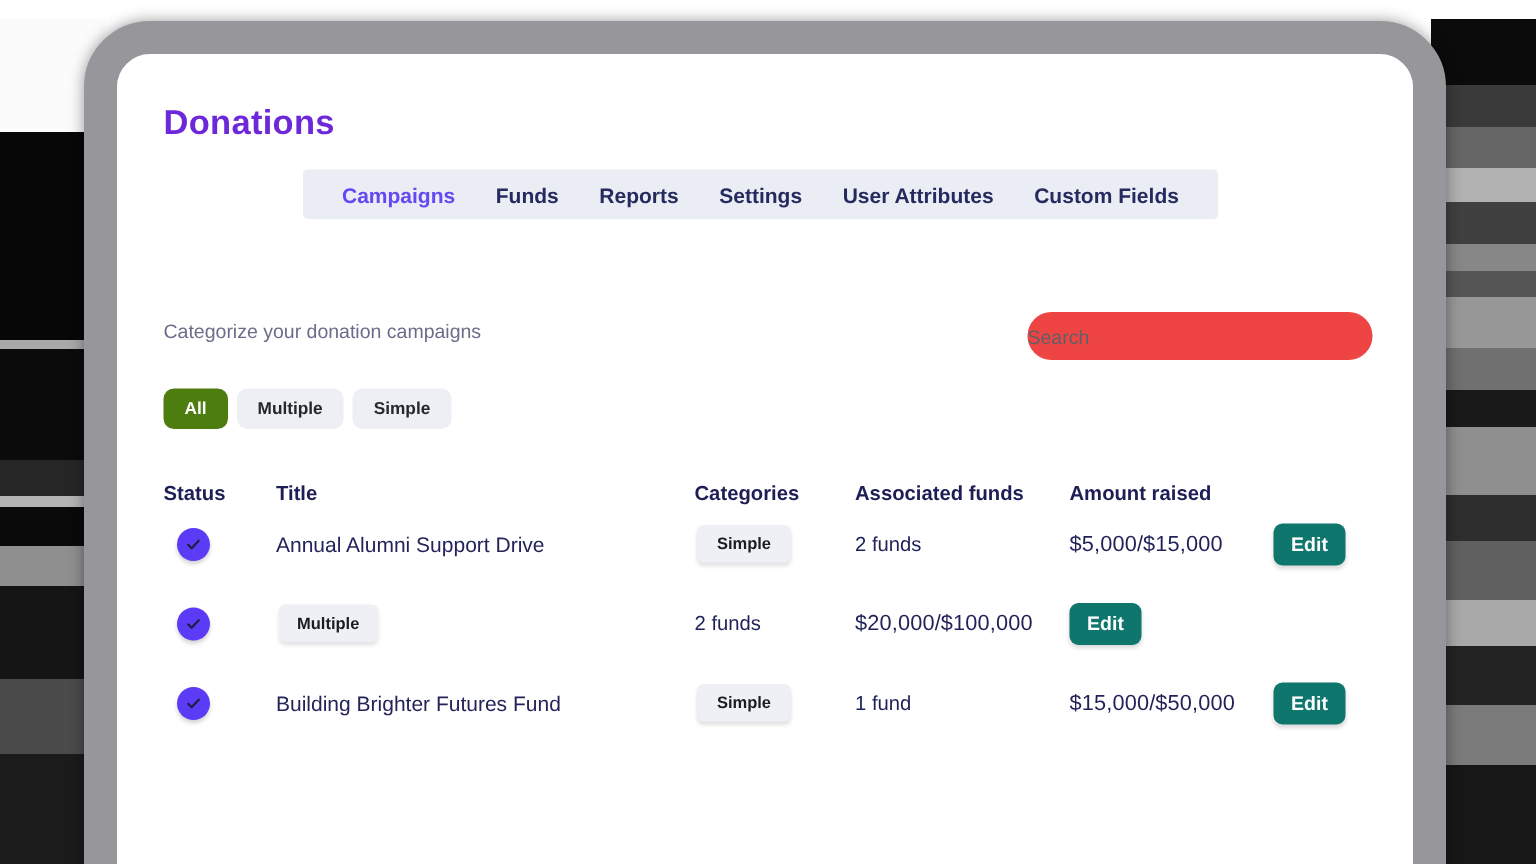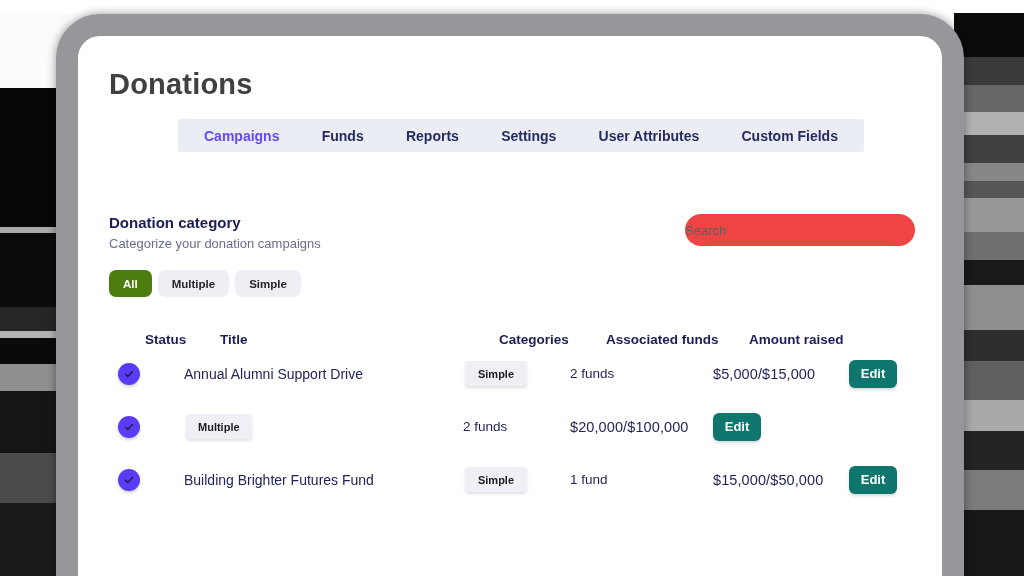--- a/index.html
+++ b/index.html
@@ -44,28 +44,28 @@
     z-index: 1;
   }
   .card-inner {
     width: 100%; height: 100%;
     padding: 32px 27px 0 31px;
     border-radius: 22px;
     overflow: hidden;
   }
 
   .page-title {
-    font-size: 29px; font-weight: 700; color: #404040;
+    font-size: 23px; font-weight: 700; color: #6d28d9;
     letter-spacing: 0.2px;
   }
 
   
   .tabbar {
-    margin: 18px 0 0 69px;
-    width: 686px; height: 33px;
+    margin: 18px 0 0 93px;
+    width: 610px; height: 33px;
     background: #ebedf5;
     border-radius: 3px;
     display: flex; align-items: center; justify-content: space-between;
     padding: 0 26px;
   }
   .tab {
     font-size: 14px; font-weight: 700; color: #252b5e;
     cursor: pointer; white-space: nowrap;
   }
   .tab.active { color: #6448f2; }
@@ -98,21 +98,21 @@
   }
   .pill.active { background: #4d7c0f; color: #ffffff; }
 
   
   .table { margin-top: 35px; }
   .thead, .trow {
     display: grid;
     grid-template-columns: 75px 279px 107px 143px 136px 1fr;
     align-items: center;
   }
-  .thead { color: #1c1e55; font-size: 13.5px; font-weight: 700; margin-left: 36px; }
+  .thead { color: #1c1e55; font-size: 13.5px; font-weight: 700; }
   .trow { height: 53px; margin-top: 0; }
   .trow:first-of-type { margin-top: 14px; }
   .cell-title { font-size: 14px; color: #22245a; }
   .cell-funds { font-size: 13.5px; color: #1f2157; }
   .cell-amount { font-size: 14.5px; font-weight: 500; color: #1f2157; letter-spacing: 0.1px; }
 
   .status-check {
     width: 22px; height: 22px; margin-left: 9px;
     background: #5b3bf5; border-radius: 50%;
     display: flex; align-items: center; justify-content: center;
@@ -153,21 +153,20 @@
       <div class="tab active">Campaigns</div>
       <div class="tab">Funds</div>
       <div class="tab">Reports</div>
       <div class="tab">Settings</div>
       <div class="tab">User Attributes</div>
       <div class="tab">Custom Fields</div>
     </div>
 
     <div class="section-row">
       <div>
-        <div class="section-heading">Donation category</div>
         <div class="section-subheading">Categorize your donation campaigns</div>
       </div>
       <input class="search-input" type="text" placeholder="Search" style="">
     </div>
 
     <div class="pills">
       <button class="pill active">All</button>
       <button class="pill">Multiple</button>
       <button class="pill">Simple</button>
     </div>

